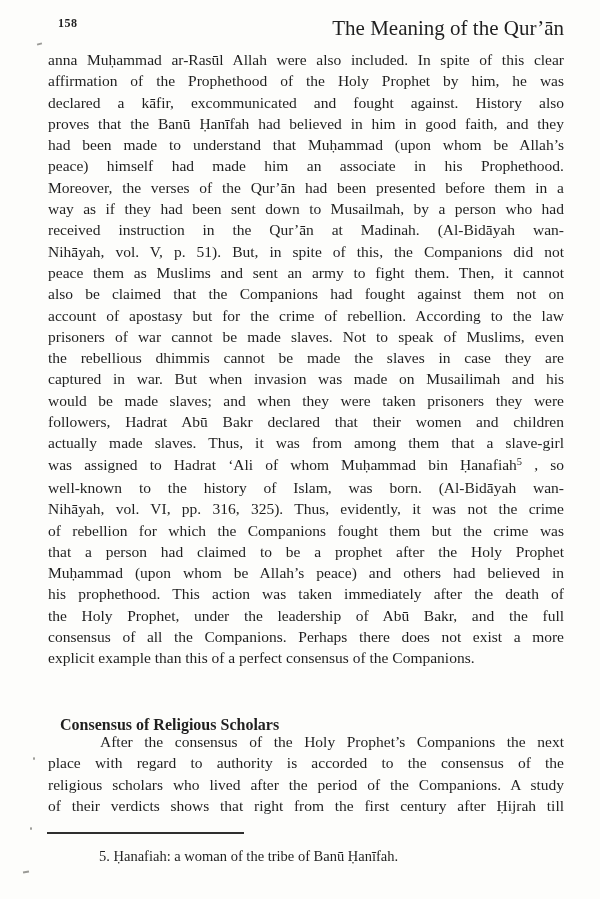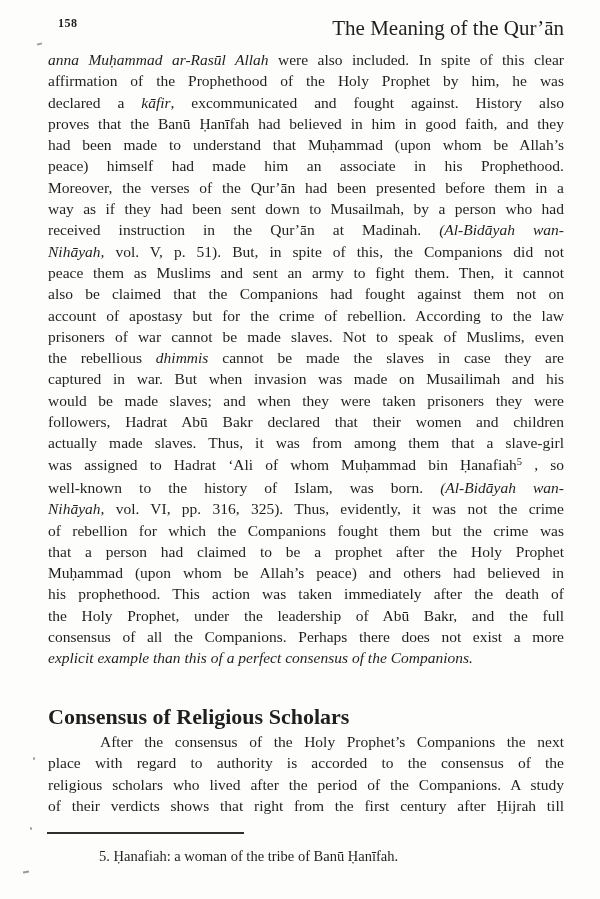--- a/index.html
+++ b/index.html
@@ -6,25 +6,25 @@
   .page{position:relative;width:600px;height:899px;background:#fdfdfb;color:#1f1f1f;
         font-family:"Liberation Serif","DejaVu Serif",serif;overflow:hidden;}
   .header{position:absolute;top:16px;left:48px;right:36px;height:22px;}
   .pagenum{position:absolute;left:0;top:0;font-weight:bold;font-size:12px;letter-spacing:.5px;margin-left:10px;}
   .runtitle{position:absolute;left:0;right:0;top:0;text-align:right;font-size:21px;}
   .para{position:absolute;left:48px;width:516px;}
   .p1{top:49px;}
   .p2{top:731px;}
   .line{font-size:15.5px;line-height:21.3px;text-align:justify;text-align-last:justify;
         -moz-text-align-last:justify;text-justify:inter-word;}
-  .line.last{text-align-last:left;font-style:italic;-moz-text-align-last:left;}
+  .line.last{text-align-last:left;-moz-text-align-last:left;}
   .line.indent{text-indent:52px;}
-  .it{font-style:italic;}
+  .it{}
   .sup{position:relative;top:-5px;font-size:10.5px;}
-  .heading{position:absolute;top:704px;left:48px;margin:0;font-size:22px;font-weight:bold;}
+  .heading{position:absolute;top:704px;left:48px;margin:12px;font-size:16px;font-weight:bold;}
   .footnote-sep{position:absolute;top:832px;left:47px;width:197px;height:2px;background:#2e2e2e;}
   .footnote{position:absolute;top:848px;left:99px;font-size:14.5px;}
   .speck{position:absolute;background:#9a9a96;}
   .s1{top:43px;left:37px;width:5px;height:2px;transform:rotate(-14deg);}
   .s2{top:757px;left:33px;width:2px;height:3px;border-radius:50%;}
   .s3{top:827px;left:30px;width:2px;height:3px;border-radius:50%;}
   .s4{top:871px;left:23px;width:6px;height:2px;transform:rotate(-8deg);}
 </style>
 </head>
 <body>

